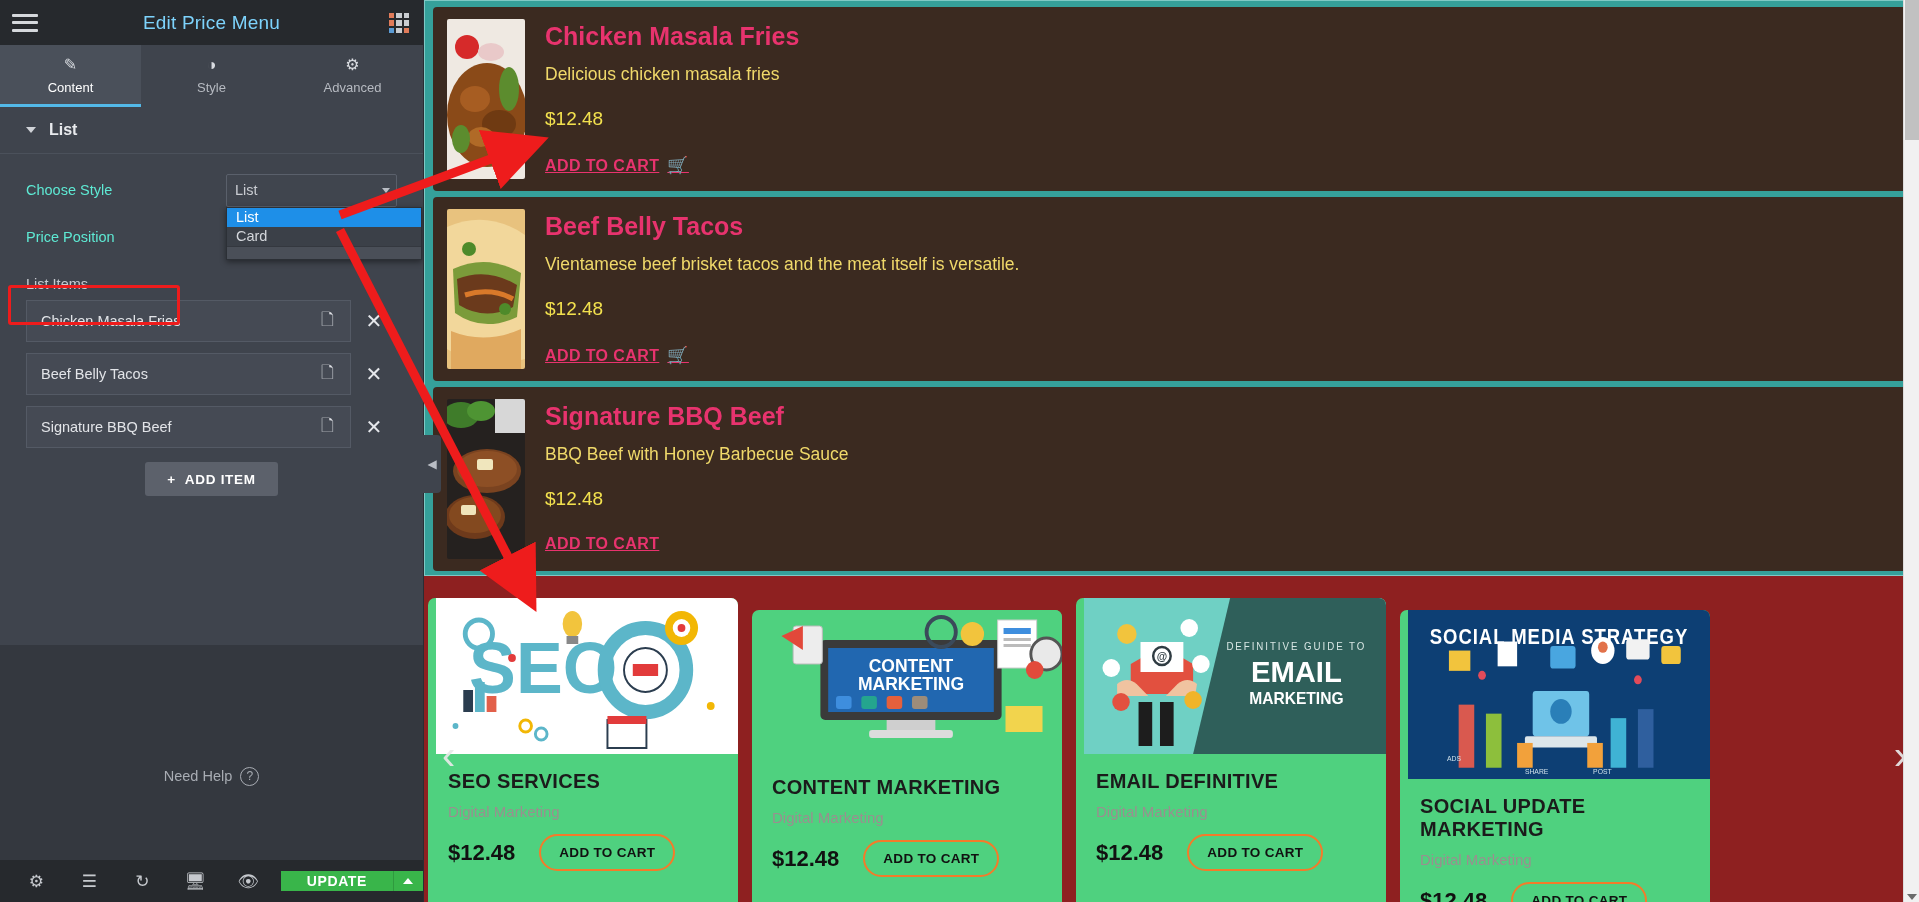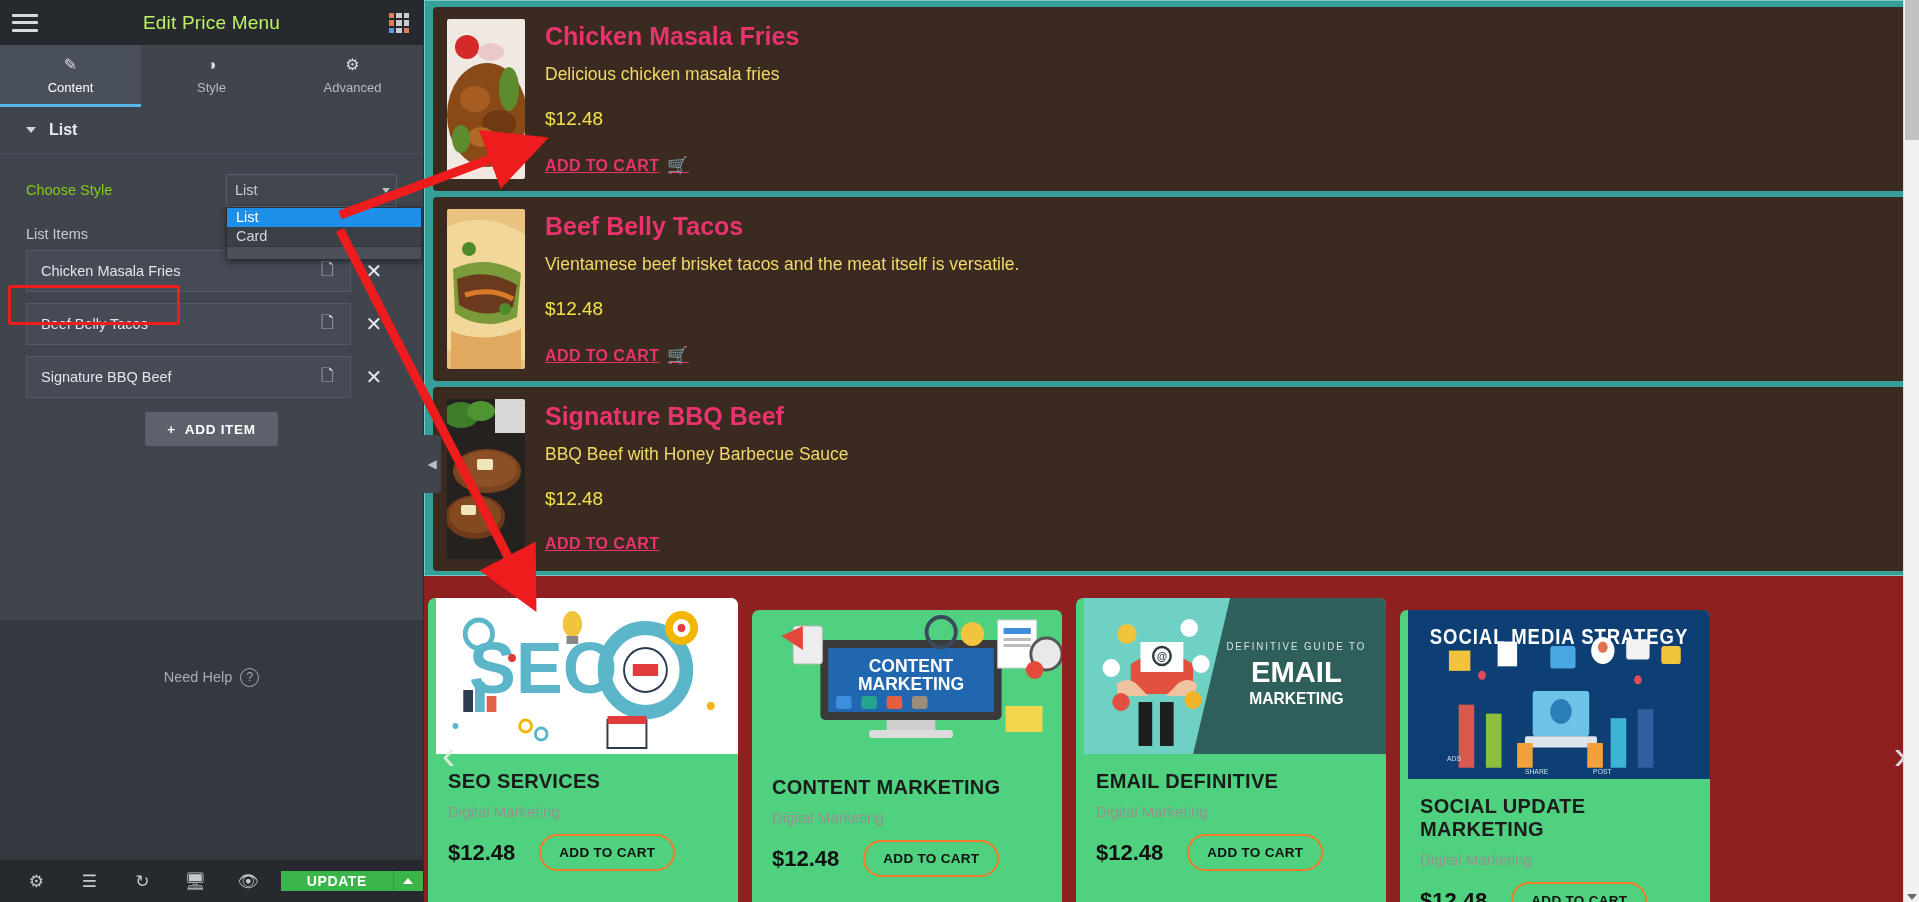--- a/index.html
+++ b/index.html
@@ -22,21 +22,21 @@
   }
   .sb-header {
     height: 45px; background: #26292d;
     display: flex; align-items: center;
     position: relative; flex: 0 0 45px;
   }
   .hamburger { width: 26px; height: 18px; margin-left: 12px; display:flex; flex-direction:column; justify-content:space-between; cursor:pointer;}
   .hamburger span { display:block; height:3px; background:#d5d8dc; border-radius:1px; }
   .sb-title {
     position: absolute; left: 0; right: 0; text-align: center;
-    color: #bef264; font-size: 19px; font-weight: 400; letter-spacing: .2px;
+    color: #7dd3fc; font-size: 19px; font-weight: 400; letter-spacing: .2px;
     pointer-events: none;
   }
   .grid-icon { position:absolute; right: 14px; top: 13px; width: 20px; height: 20px;
     display: grid; grid-template-columns: repeat(3,1fr); grid-template-rows: repeat(3,1fr); gap: 2px; cursor:pointer;}
   .grid-icon i { display:block; background:#c9ccd1; }
   .grid-icon i:nth-child(1){background:#e07b5a}
   .grid-icon i:nth-child(4){background:#e07b5a}
   .grid-icon i:nth-child(7){background:#5b9bd5}
   .grid-icon i:nth-child(9){background:#e07b5a}
 
@@ -47,21 +47,21 @@
   .sb-tab.active::after { content:""; position:absolute; bottom:0; left:0; right:0; height:3px; background:#53b9e8; }
   .sb-tab .ic { font-size:16px; line-height:1; color:#d8dbe0; }
 
   .sb-body { flex:1 1 auto; overflow:hidden; position:relative; background:#3f444d; }
   .sec-head { height:47px; display:flex; align-items:center; gap:13px; padding:0 26px;
     border-bottom:1px solid #4b515b; color:#e8eaed; font-size:16px; font-weight:700; }
   .caret { width:0;height:0;border-left:5px solid transparent;border-right:5px solid transparent;border-top:6px solid #d0d3d8;}
   .sec-inner { padding: 14px 26px 0 26px; }
 
   .row { display:flex; align-items:center; min-height:44px; position:relative; }
-  .row-label { color:#84cc16; font-size:14.5px; flex: 0 0 200px; }
+  .row-label { color:#5eead4; font-size:14.5px; flex: 0 0 200px; }
   .hl-box {
     position:absolute; left:8px; top:178px; width:172px; height:40px;
     border:3px solid #ee1c1c; border-radius:3px; pointer-events:none; z-index:40;
   }
 
   .select-wrap { position:relative; width:196px; }
   .select-box {
     height:33px; background:#40454e; border:1px solid #5a606b; border-radius:2px;
     color:#c9ccd2; font-size:14.5px; display:flex; align-items:center; padding:0 8px;
     cursor:pointer;
@@ -84,21 +84,21 @@
   .li-btn { width:46px; background:#454a54; border:1px solid #545a65; border-left:none;
     display:flex; align-items:center; justify-content:center; color:#dfe1e5; font-size:16px; cursor:pointer;}
   .li-btn.dup { border-right:1px solid #545a65; }
   .li-btn.rm { background:transparent; border:none; font-size:20px; color:#e6e8ec; width:46px;}
   .add-item-wrap { display:flex; justify-content:center; margin-top:14px; }
   .add-item {
     background:#5c616b; color:#fff; font-size:13.5px; font-weight:700; letter-spacing:.7px;
     border:none; border-radius:3px; height:34px; padding:0 22px; display:flex; align-items:center; gap:9px; cursor:pointer;
   }
 
-  .sb-help { background:#34383f; flex:1 1 auto; display:flex; align-items:flex-start; justify-content:center; padding-top:48px;}
+  .sb-help { background:#34383f; flex:1 1 auto; display:flex; align-items:center; justify-content:center; padding-top:48px;}
   .need-help { color:#a8acb3; font-size:14.5px; display:flex; align-items:center; gap:8px; cursor:pointer;}
   .qmark { width:19px;height:19px;border:1.6px solid #a8acb3; border-radius:50%; display:flex;align-items:center;justify-content:center;font-size:12px;}
 
   .sb-footer { height:42px; flex:0 0 42px; background:#26292d; display:flex; align-items:center; padding-left:10px; gap:0; }
   .f-ic { width:58px; display:flex; align-items:center; justify-content:center; color:#c6c9ce; font-size:17px; cursor:pointer; }
   .update-grp { margin-left:6px; display:flex; height:20px; }
   .update-btn { background:#39b54a; color:#fff; font-size:14px; font-weight:700; letter-spacing:.6px;
     padding:0 26px; display:flex; align-items:center; border:none; cursor:pointer; }
   .update-caret { background:#39b54a; width:30px; display:flex; align-items:center; justify-content:center;
     border-left:1px solid #2f9a3e; cursor:pointer;}
@@ -209,20 +209,23 @@
             </div>
             <span class="select-arrow"></span>
             <div class="dropdown">
               <div class="dd-opt sel">List</div>
               <div class="dd-opt">Card</div>
               <div class="dd-scroll"></div>
             </div>
           </div>
         </div>
 
+        <div class="row" style="min-height:50px;">
+          <div class="row-label">Price Position</div>
+        </div>
 
         <div class="list-items-label">List Items</div>
 
         <div class="li-row">
           <div class="li-name">Chicken Masala Fries</div>
           <div class="li-btn dup">🗋</div>
           <div class="li-btn rm">✕</div>
         </div>
         <div class="li-row">
           <div class="li-name">Beef Belly Tacos</div>

